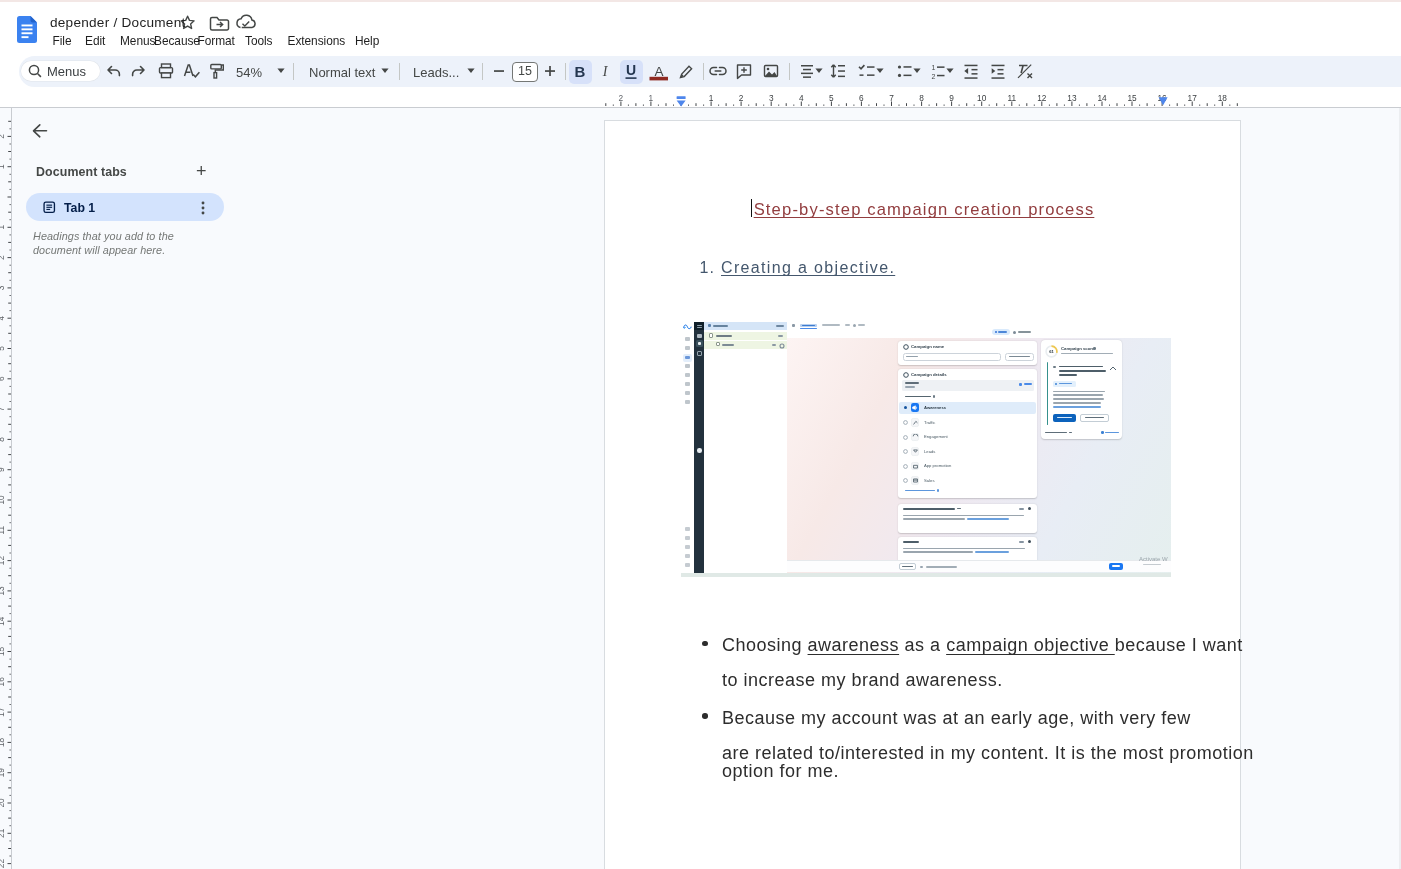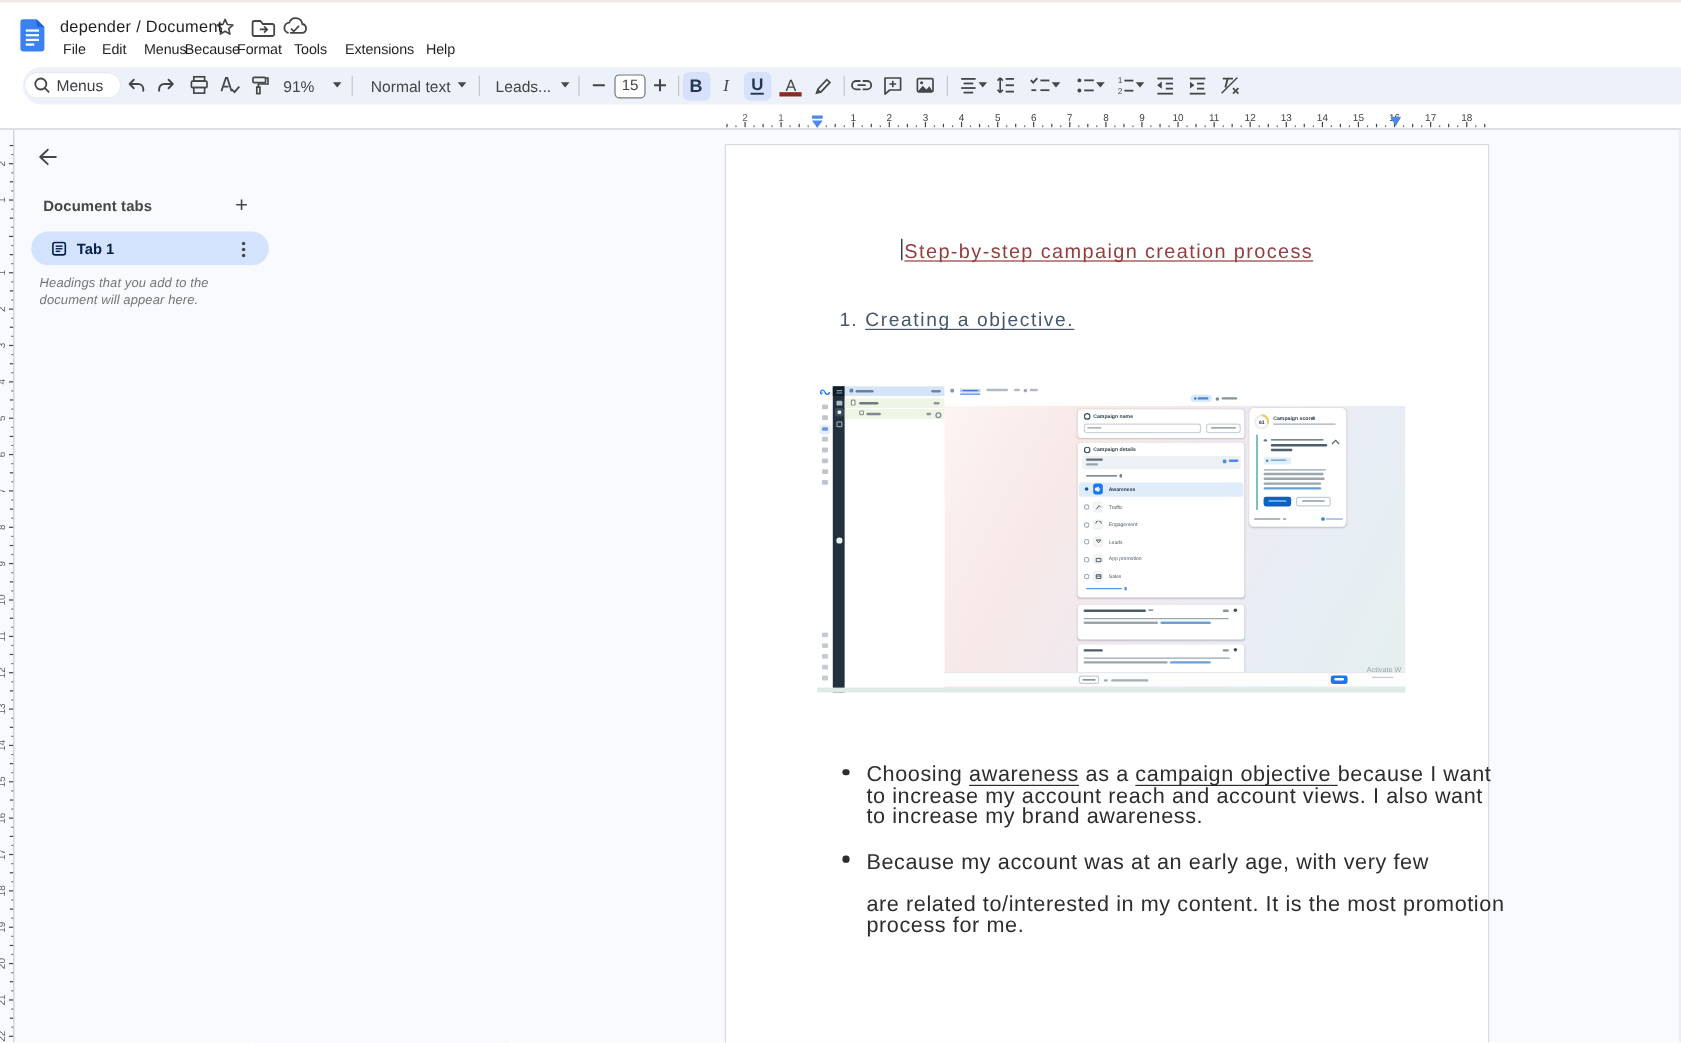--- a/index.html
+++ b/index.html
@@ -81,21 +81,21 @@
     </svg>
 <div id="menuslbl">Menus</div>
 <div class="actbg" style="left:568.5px"></div>
 <div class="actbg" style="left:619.5px"></div>
 <div class="sep" style="left:293px"></div>
 <div class="sep" style="left:399px"></div>
 <div class="sep" style="left:482px"></div>
 <div class="sep" style="left:564.5px"></div>
 <div class="sep" style="left:703px"></div>
 <div class="sep" style="left:789px"></div>
-<div class="tbtxt" style="left:236px;top:64.5px">91%</div>
+<div class="tbtxt" style="left:236px;top:64.5px">54%</div>
 <div class="tbtxt" style="left:309px;top:64.5px">Normal text</div>
 <div class="tbtxt" style="left:413px;top:64.5px">Leads...</div>
 <div id="fsbox"></div>
     <div id="fstxt">15</div>
 <svg class="abs" style="left:0;top:55px" width="1401" height="33" viewBox="0 0 1401 33">
       <g transform="translate(113,16)">
         <path d="M-5 -1 L-1.5 -4.5 M-5 -1 L-1.5 2.5 M-5 -1 H 2.2 a 4.2 4.2 0 0 1 4.2 4.2 V 4.6" fill="none" stroke="#444746" stroke-width="1.6" stroke-linecap="round"></path>
       </g>
       <g transform="translate(139,16)">
         <path d="M5 -1 L1.5 -4.5 M5 -1 L1.5 2.5 M5 -1 H -2.2 a 4.2 4.2 0 0 0 -4.2 4.2 V 4.6" fill="none" stroke="#444746" stroke-width="1.6" stroke-linecap="round"></path>
@@ -483,25 +483,24 @@
     </svg>
 <div id="hint">Headings that you add to the<br>document will appear here.</div>
 <div id="page">
 <div id="cursor"></div>
 <div id="dtitle"><u>Step-by-step campaign creation process</u></div>
 <div id="h1num">1.</div>
 <div id="h1txt"><u>Creating a objective.</u></div>
 <div class="bdot" style="left:97.4px;top:519.6px"></div>
 <div class="bdot" style="left:97.4px;top:592.4px"></div>
 <div class="bline" style="left:117px;top:513.9px">Choosing <u>awareness</u> as a <u>campaign objective </u>because I want</div>
-<div class="bline" style="left:117px;top:531.7px">to increase my account reach and account views. I also want</div>
 <div class="bline" style="left:117px;top:549.4px">to increase my brand awareness.</div>
 <div class="bline" style="left:117px;top:587.0px">Because my account was at an early age, with very few</div>
 <div class="bline" style="left:117px;top:622.2px">are related to/interested in my content. It is the most promotion</div>
-<div class="bline" style="left:117px;top:639.9px">process for me.</div>
+<div class="bline" style="left:117px;top:639.9px">option for me.</div>
 <div id="shot">
         <div class="a" style="left:106px;top:15.5px;width:384px;height:239.5px;background:linear-gradient(118deg,#fdf4f3 0%,#f7e9e7 25%,#efe9f1 50%,#e8edf5 72%,#e5efee 100%);"></div>
         <div class="a" style="left:106px;top:0px;width:384px;height:15.5px;background:#fff;"></div>
         <div class="bar" style="left:110.5px;top:1.5px;width:3.5px;height:3.5px;background:#8a98a5;"></div>
         <div class="bar" style="left:119px;top:1.5px;width:17px;height:3.5px;background:#b7cfef; border-radius:1px;"></div>
         <div class="bar" style="left:121px;top:2.5px;width:13px;height:1.5px;background:#3d7cd0;"></div>
         <div class="bar" style="left:119px;top:5.7px;width:17px;height:1px;background:#4a8ae8;"></div>
         <div class="bar" style="left:141px;top:2px;width:18px;height:2px;background:#b0bac2;"></div>
         <div class="bar" style="left:164px;top:2px;width:5px;height:2px;background:#b0bac2;"></div>
         <div class="bar" style="left:172px;top:1.7px;width:3px;height:3px;background:#9aa6b0; border-radius:50%;"></div>

